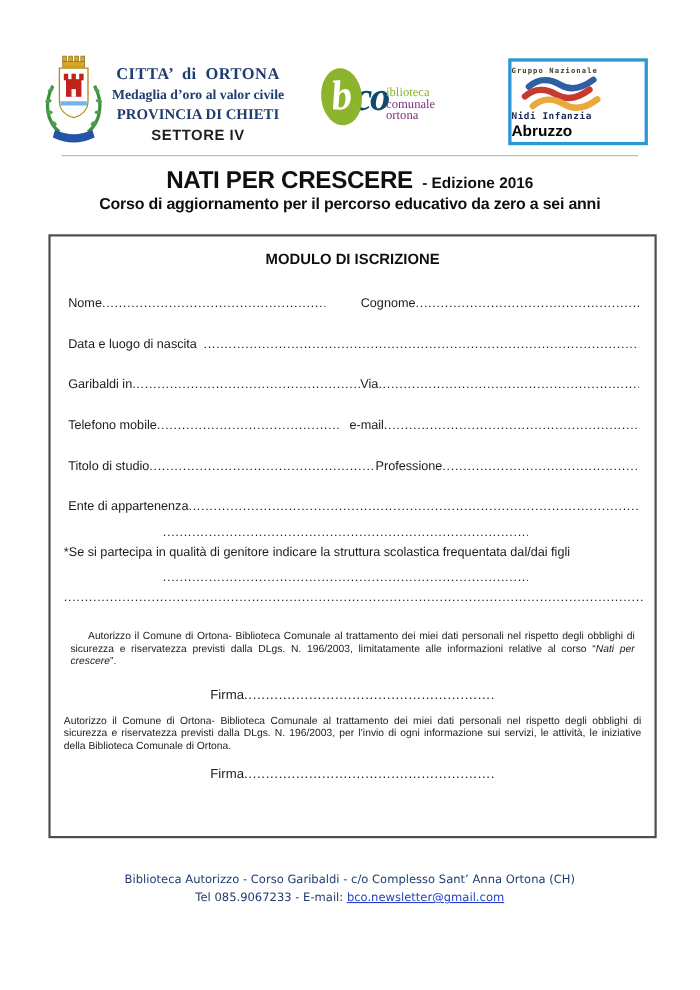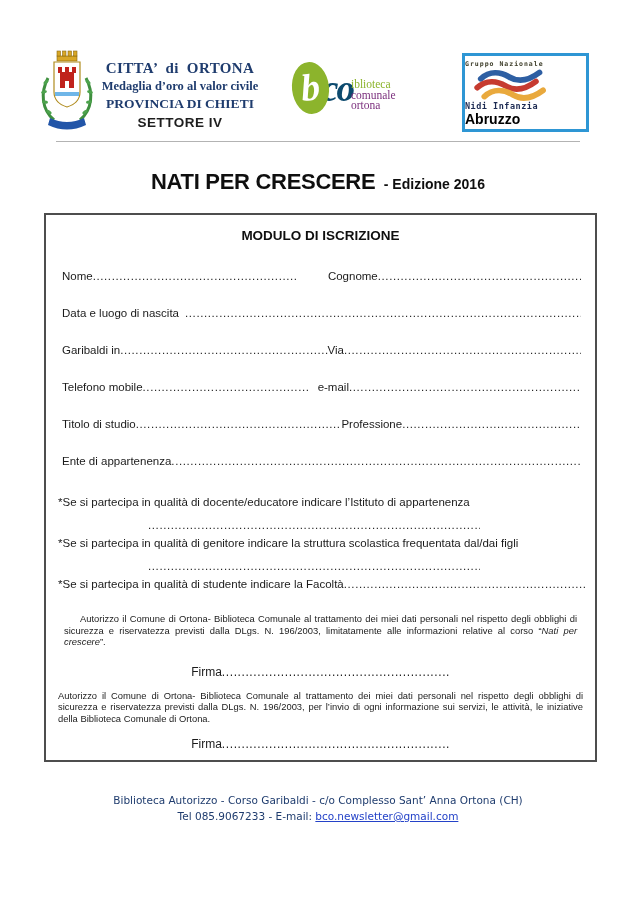--- a/index.html
+++ b/index.html
@@ -35,21 +35,21 @@
   .nidi-top { font-family:"DejaVu Sans Mono", monospace; font-size:6.5px; letter-spacing:1px;
               color:#3c3c28; margin-top:4px; font-weight:bold; }
   .nidi-swoosh { width:92px; height:32px; margin-top:1px; }
   .nidi-mid { font-family:"DejaVu Sans Mono", monospace; font-size:8.5px; font-weight:bold;
               color:#1c2a52; letter-spacing:.5px; margin-top:0px; }
   .nidi-bottom { font-size:14px; font-weight:bold; color:#000; margin-top:0px; }
 
   .divider { position:absolute; left:56px; top:141px; width:524px; height:1px; background:#b3b3b3; }
 
   
-  .title-wrap { position:absolute; left:0; top:169px; width:636px; text-align:center; color:#0f0f0f; }
+  .title-wrap { position:absolute; left:0; top:151px; width:636px; text-align:center; color:#0f0f0f; }
   .title-main { font-size:22px; font-weight:bold; letter-spacing:-.3px; }
   .title-ed   { font-size:14px; font-weight:bold; margin-left:4px; }
   .title-sub  { font-size:14.5px; font-weight:bold; margin-top:1px; letter-spacing:-.2px; }
 
   
   .box { position:absolute; left:44px; top:213px; width:553px; height:549px;
          border:2px solid #4d4d4d; background:#fff; padding:0 10px; }
   .box-title { text-align:center; font-size:13.5px; font-weight:bold; margin-top:13px; color:#0f0f0f; }
 
   .frow { display:flex; align-items:baseline; font-size:11.5px; margin:22px 4px 0 6px; height:15px; }
@@ -152,20 +152,21 @@
   <div class="nidi-bottom">Abruzzo</div>
 </div>
 
 <div class="divider"></div>
 
 <div class="title-wrap">
   <div>
     <span class="title-main">NATI PER CRESCERE</span>
     <span class="title-ed">- Edizione 2016</span>
   </div>
+  <div class="title-sub">Corso di aggiornamento per il percorso educativo da zero a sei anni</div>
 </div>
 
 <div class="box">
   <div class="box-title">MODULO DI ISCRIZIONE</div>
 
   <div class="frow first">
     <span class="lbl">Nome</span>
     <span class="dots">......................................................................................................................................................................................................................................................................................</span>
     <span class="gap32"></span>
     <span class="lbl">Cognome</span>
@@ -198,28 +199,26 @@
     <span class="dots" style="flex-grow:1.15">......................................................................................................................................................................................................................................................................................</span>
     <span class="lbl">Professione</span>
     <span class="dots">......................................................................................................................................................................................................................................................................................</span>
   </div>
 
   <div class="frow">
     <span class="lbl">Ente di appartenenza</span>
     <span class="dots">......................................................................................................................................................................................................................................................................................</span>
   </div>
 
-  <div class="note">*Se si partecipa in qualità di docente/educatore indicare l’Istituto di appartenenza</div>
   <div class="note-dots">......................................................................................................................................................................................................................................................................................</div>
 
   <div class="note tight">*Se si partecipa in qualità di genitore indicare la struttura scolastica frequentata dal/dai figli</div>
   <div class="note-dots">......................................................................................................................................................................................................................................................................................</div>
 
   <div class="note tight">
-    <span class="lbl">*Se si partecipa in qualità di studente indicare la Facoltà</span>
     <span class="dots">......................................................................................................................................................................................................................................................................................</span>
   </div>
 
   <div class="privacy p1">
     <span>Autorizzo il Comune di Ortona- Biblioteca Comunale al trattamento dei miei dati personali nel rispetto degli obblighi di sicurezza e riservatezza previsti dalla DLgs. N. 196/2003, limitatamente alle informazioni relative al corso “</span><span class="ital">Nati per crescere</span><span>”.</span>
   </div>
 
   <div class="firma-row">
     <span class="inner">
       <span class="lbl">Firma</span>

